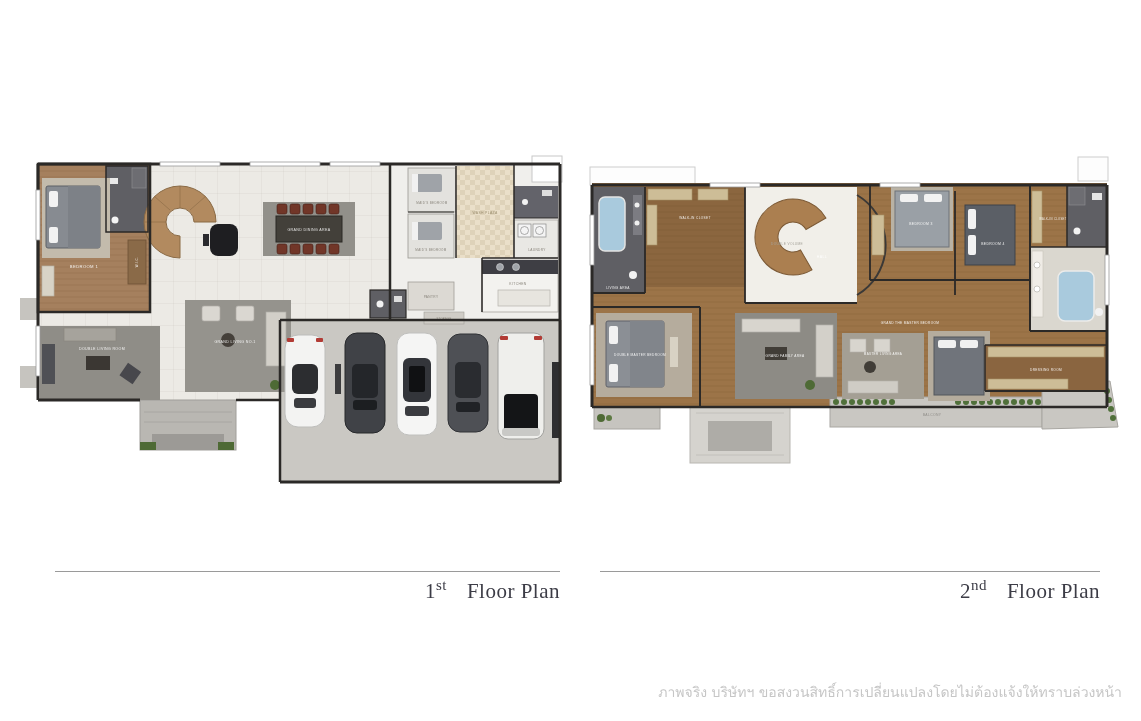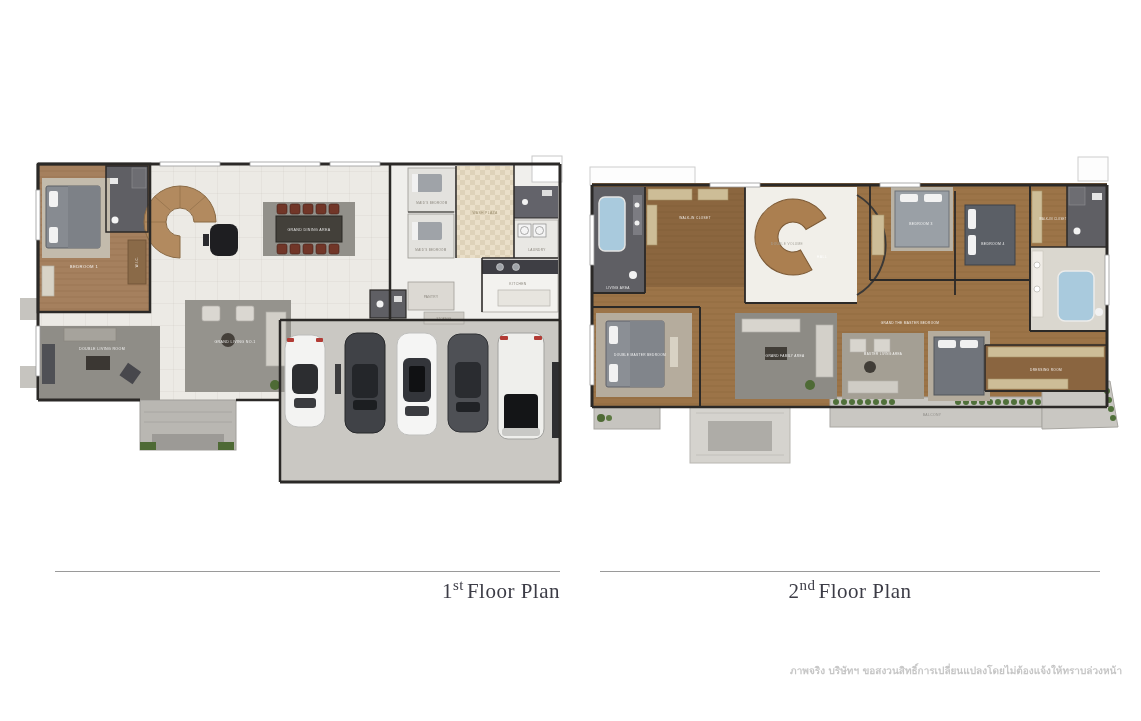--- a/index.html
+++ b/index.html
@@ -8,26 +8,26 @@
   .plan-svg{position:absolute;}
   #plan1{left:20px;top:150px;}
   #plan2{left:580px;top:155px;}
   .rule{position:absolute;height:1px;background:#9a9a9a;}
   #rule-left{left:55px;top:571px;width:505px;}
   #rule-right{left:600px;top:571px;width:500px;}
   .plan-title{position:absolute;text-align:right;
       font-family:"Liberation Serif","DejaVu Serif",serif;
       font-size:21px;color:var(--title,#3c3c46);letter-spacing:.5px;}
   .plan-title sup{font-size:15px;}
-  .plan-title .tt{margin-left:3px;}
+  .plan-title .tt{margin-left:20px;}
   #title-left{left:55px;top:577px;width:505px;}
-  #title-right{left:600px;top:577px;width:500px;text-align:center;}
-  .disclaimer{position:absolute;right:19px;top:663px;font-size:10px;
+  #title-right{left:600px;top:577px;width:500px;}
+  .disclaimer{position:absolute;right:19px;top:681px;font-size:14px;
       color:var(--disclaimer,#c6c6c6);
-      font-family:"DejaVu Sans","Liberation Sans",sans-serif;font-weight:bold;}
+      font-family:"DejaVu Sans","Liberation Sans",sans-serif;}
   .room-label{font-family:"Liberation Sans",sans-serif;letter-spacing:.35px;}
   text{pointer-events:none;}
 </style>
 </head>
 <body>
 
 <svg id="plan1" class="plan-svg" width="545" height="335" viewBox="0 0 545 335">
   <defs>
     <pattern id="woodLines" width="6" height="6" patternUnits="userSpaceOnUse">
       <rect width="6" height="6" fill="none"></rect>

